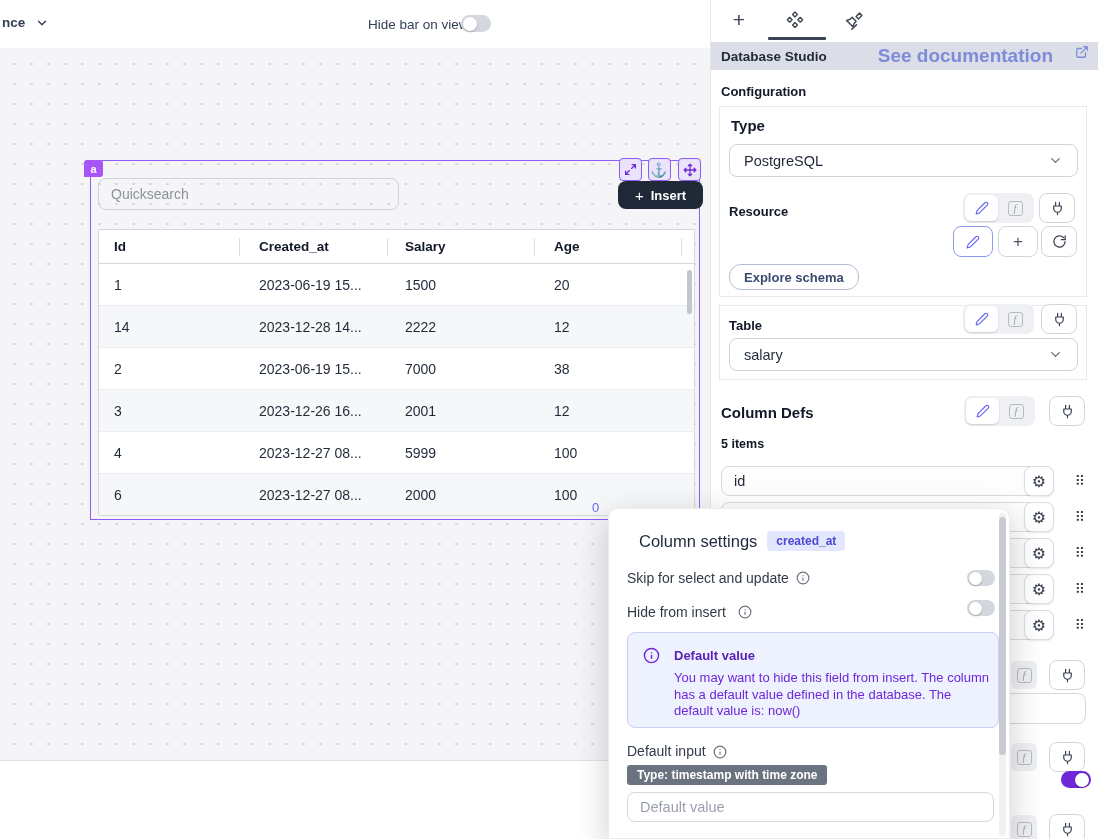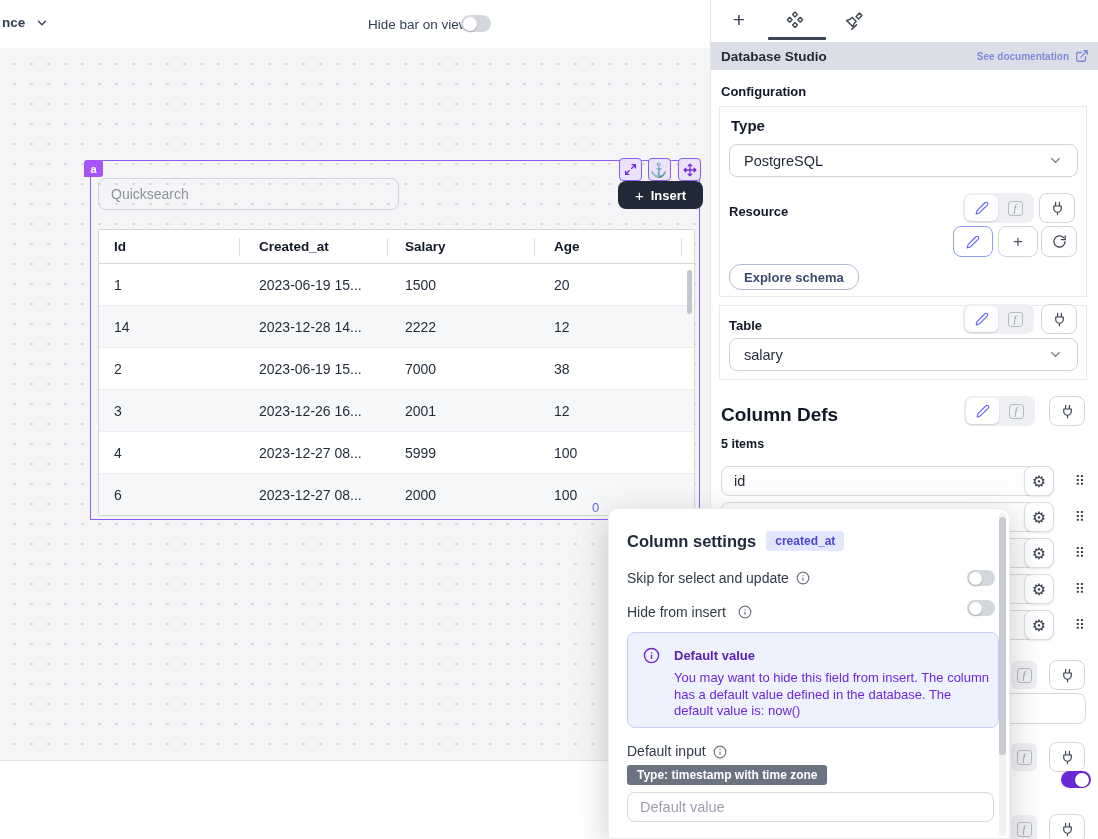--- a/index.html
+++ b/index.html
@@ -49,21 +49,21 @@
   
   .panel { position:absolute; left:710px; top:0; width:388px; height:839px; background:#fff; border-left:1px solid #e5e7eb; z-index:10; }
   .tabbar { position:relative; height:40px; background:#fff; }
   .tab-ic { position:absolute; top:8px; width:24px; height:24px; display:flex; align-items:center; justify-content:center; color:#3b4453; cursor:pointer; }
   .tab-plus { left:16px; font-size:21px; font-weight:400; }
   .tab-comp { left:72px; } .tab-brush { left:131px; }
   .tab-underline { position:absolute; left:57px; top:37px; width:58px; height:3px; background:#3b4453; border-radius:1px; }
 
   .panel-header { position:absolute; left:0; top:42px; width:388px; height:28px; background:#dbdee6; display:flex; align-items:center; padding:0 10px; }
   .panel-title { font-size:13.5px; font-weight:700; color:#1f2937; }
-  .doc-link { margin-left:auto; display:flex; align-items:center; gap:6px; font-size:10px; font-weight:700; color:#7d8bda; cursor:pointer; }
+  .doc-link { margin-left:auto; display:flex; align-items:flex-start; gap:22px; font-size:19px; font-weight:700; color:#7d8bda; cursor:pointer; }
 
   .section-label { position:absolute; font-size:13px; font-weight:700; color:#111827; }
   .cfg-box { position:absolute; left:8px; width:368px; border:1px solid #e8e9ed; background:#fff; }
   .field-label-lg { position:absolute; font-size:15px; font-weight:700; color:#111827; }
   .field-label { position:absolute; font-size:13px; font-weight:700; color:#111827; }
 
   .select { position:absolute; height:33px; background:#fff; border:1px solid #cfd3da; border-radius:8px;
     display:flex; align-items:center; padding:0 14px; font-size:14.5px; color:#1f2937; cursor:pointer; }
   .select .chev { margin-left:auto; color:#6b7280; }
 
@@ -84,21 +84,21 @@
   .gear-btn { position:absolute; left:303px; top:0; width:30px; height:30px; background:#fff; border:1px solid #dcdee2; border-radius:8px; box-shadow:0 1px 2px rgba(0,0,0,.1); display:flex; align-items:center; justify-content:center; font-size:16px; color:#374151; cursor:pointer; }
   .drag-handle { position:absolute; left:352px; top:4px; width:14px; height:22px; color:#3f3f46; font-size:14px; line-height:22px; text-align:center; cursor:grab; }
 
   .frag-f { position:absolute; width:26px; height:28px; background:#eef0f4; border-radius:6px; display:flex; align-items:center; justify-content:center; }
   .frag-input { position:absolute; height:31px; border:1px solid #d6d9de; border-radius:8px; background:#fff; }
 
   
   .modal { position:absolute; left:608px; top:508px; width:402px; height:331px; background:#fff; border:1px solid #ececf0;
     border-radius:10px 10px 0 0; box-shadow:0 10px 34px rgba(0,0,0,.2); z-index:50; }
   .modal-title-row { position:absolute; left:18px; top:22px; display:flex; align-items:center; gap:10px; }
-  .modal-title { font-size:16.5px; font-weight:700; color:#1e293b; }
+  .modal-title { font-size:16.5px; font-weight:400; color:#1e293b;margin-left:12px; }
   .modal-badge { background:#e3e7fd; color:#4c47d6; font-size:12px; font-weight:700; padding:3px 9px; border-radius:4px; }
   .modal-row { position:absolute; left:18px; display:flex; align-items:center; gap:7px; font-size:14px; color:#313a49; }
   .modal-toggle { position:absolute; right:14px; width:28px; height:16px; }
   .modal-toggle .toggle { width:28px; height:16px; }
   .modal-toggle .toggle .knob { width:13px; height:13px; }
   .info-ic { color:#6b7280; display:flex; }
 
   .alert { position:absolute; left:18px; top:123px; width:372px; height:96px; background:#eef2fe; border:1px solid #c6d0f7; border-radius:8px; }
   .alert-ic { position:absolute; left:15px; top:14px; color:#6d28d9; display:flex; }
   .alert-title { position:absolute; left:46px; top:15px; font-size:13px; font-weight:700; color:#5b21b6; }
@@ -331,21 +331,21 @@
     </div>
     <div class="select" style="left:18px; top:338px; width:349px;">
       <span>salary</span>
       <span class="chev">
         <svg width="15" height="15" viewBox="0 0 24 24" fill="none" stroke="currentColor" stroke-width="2.2" stroke-linecap="round" stroke-linejoin="round">
             <polyline points="6 9 12 15 18 9"></polyline>
           </svg>
       </span>
     </div>
 
-    <span class="section-label" style="left:10px; top:404px; font-size:19px;">Column Defs</span>
+    <span class="section-label" style="left:10px; top:404px; font-size:15px;">Column Defs</span>
     <div class="pf-group" style="left:253px; top:396px;">
       <div class="pf-pencil">
         <span>
           <svg width="14" height="14" viewBox="0 0 24 24" fill="none" stroke="currentColor" stroke-width="2" stroke-linecap="round" stroke-linejoin="round">
               <path d="M17 3a2.83 2.83 0 1 1 4 4L7.5 20.5 2 22l1.5-5.5L17 3z"></path>
             </svg>
         </span>
       </div>
       <div class="pf-f">
           <span class="f-glyph">f</span>

